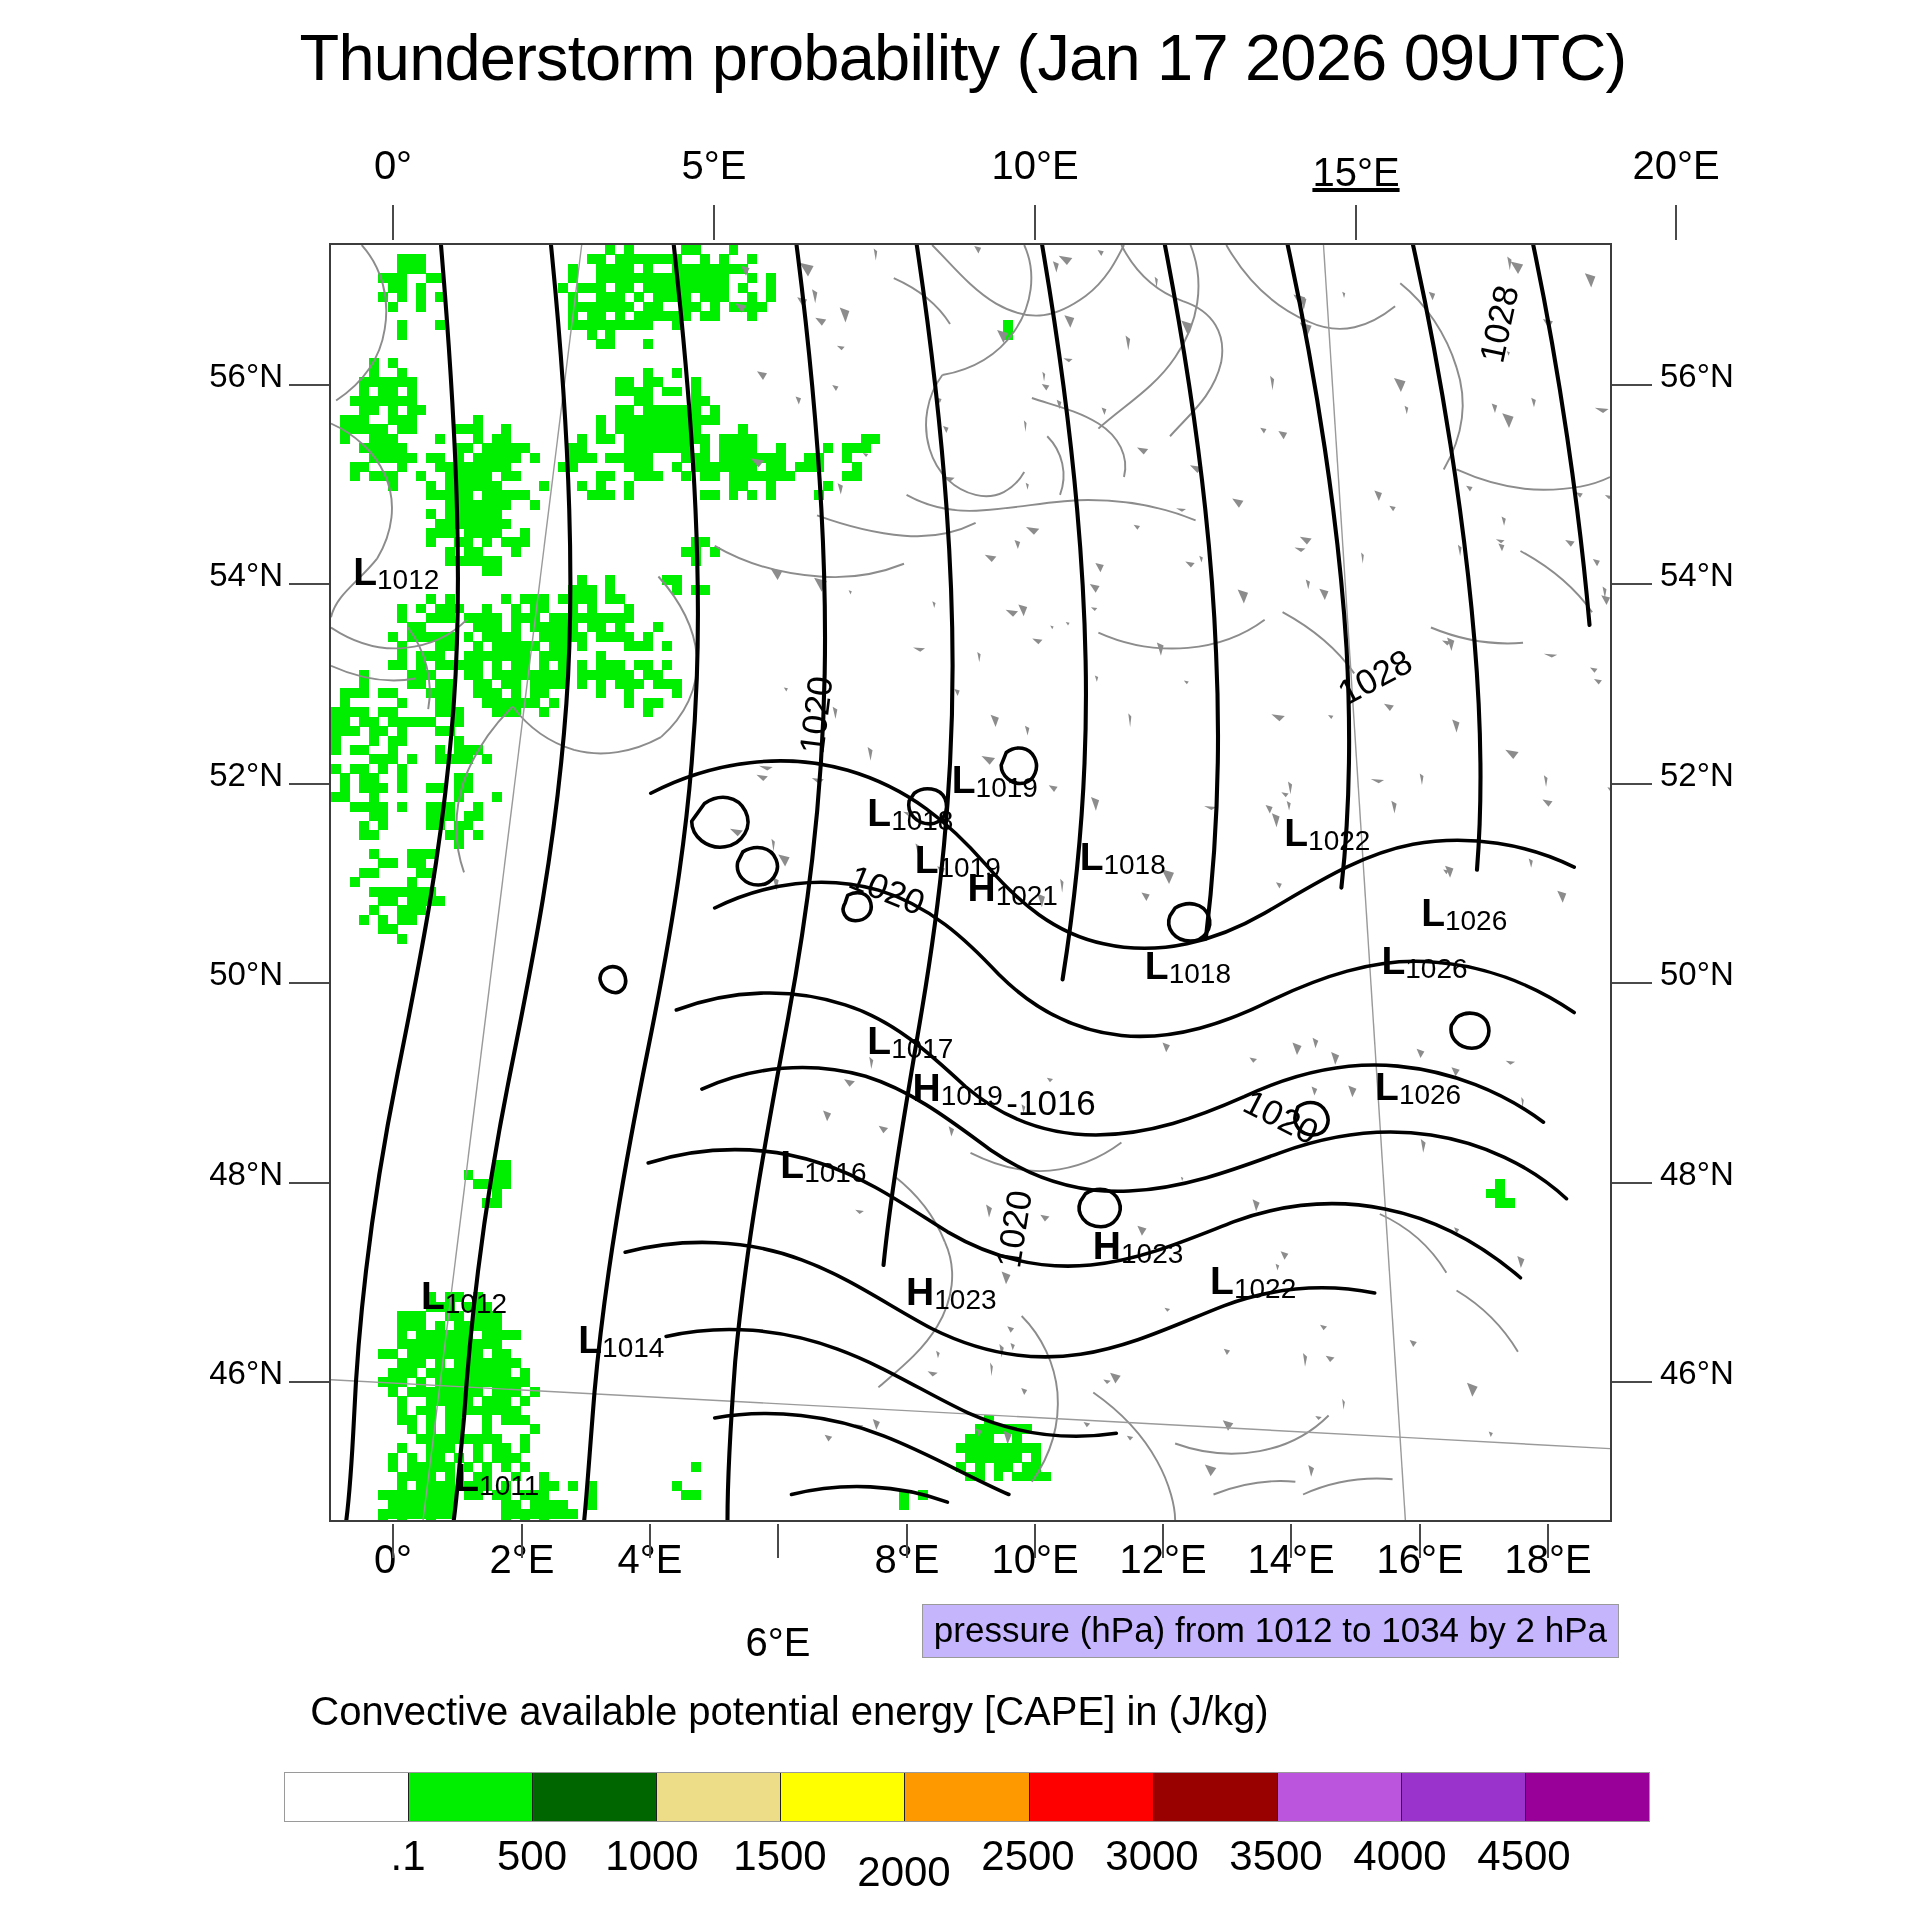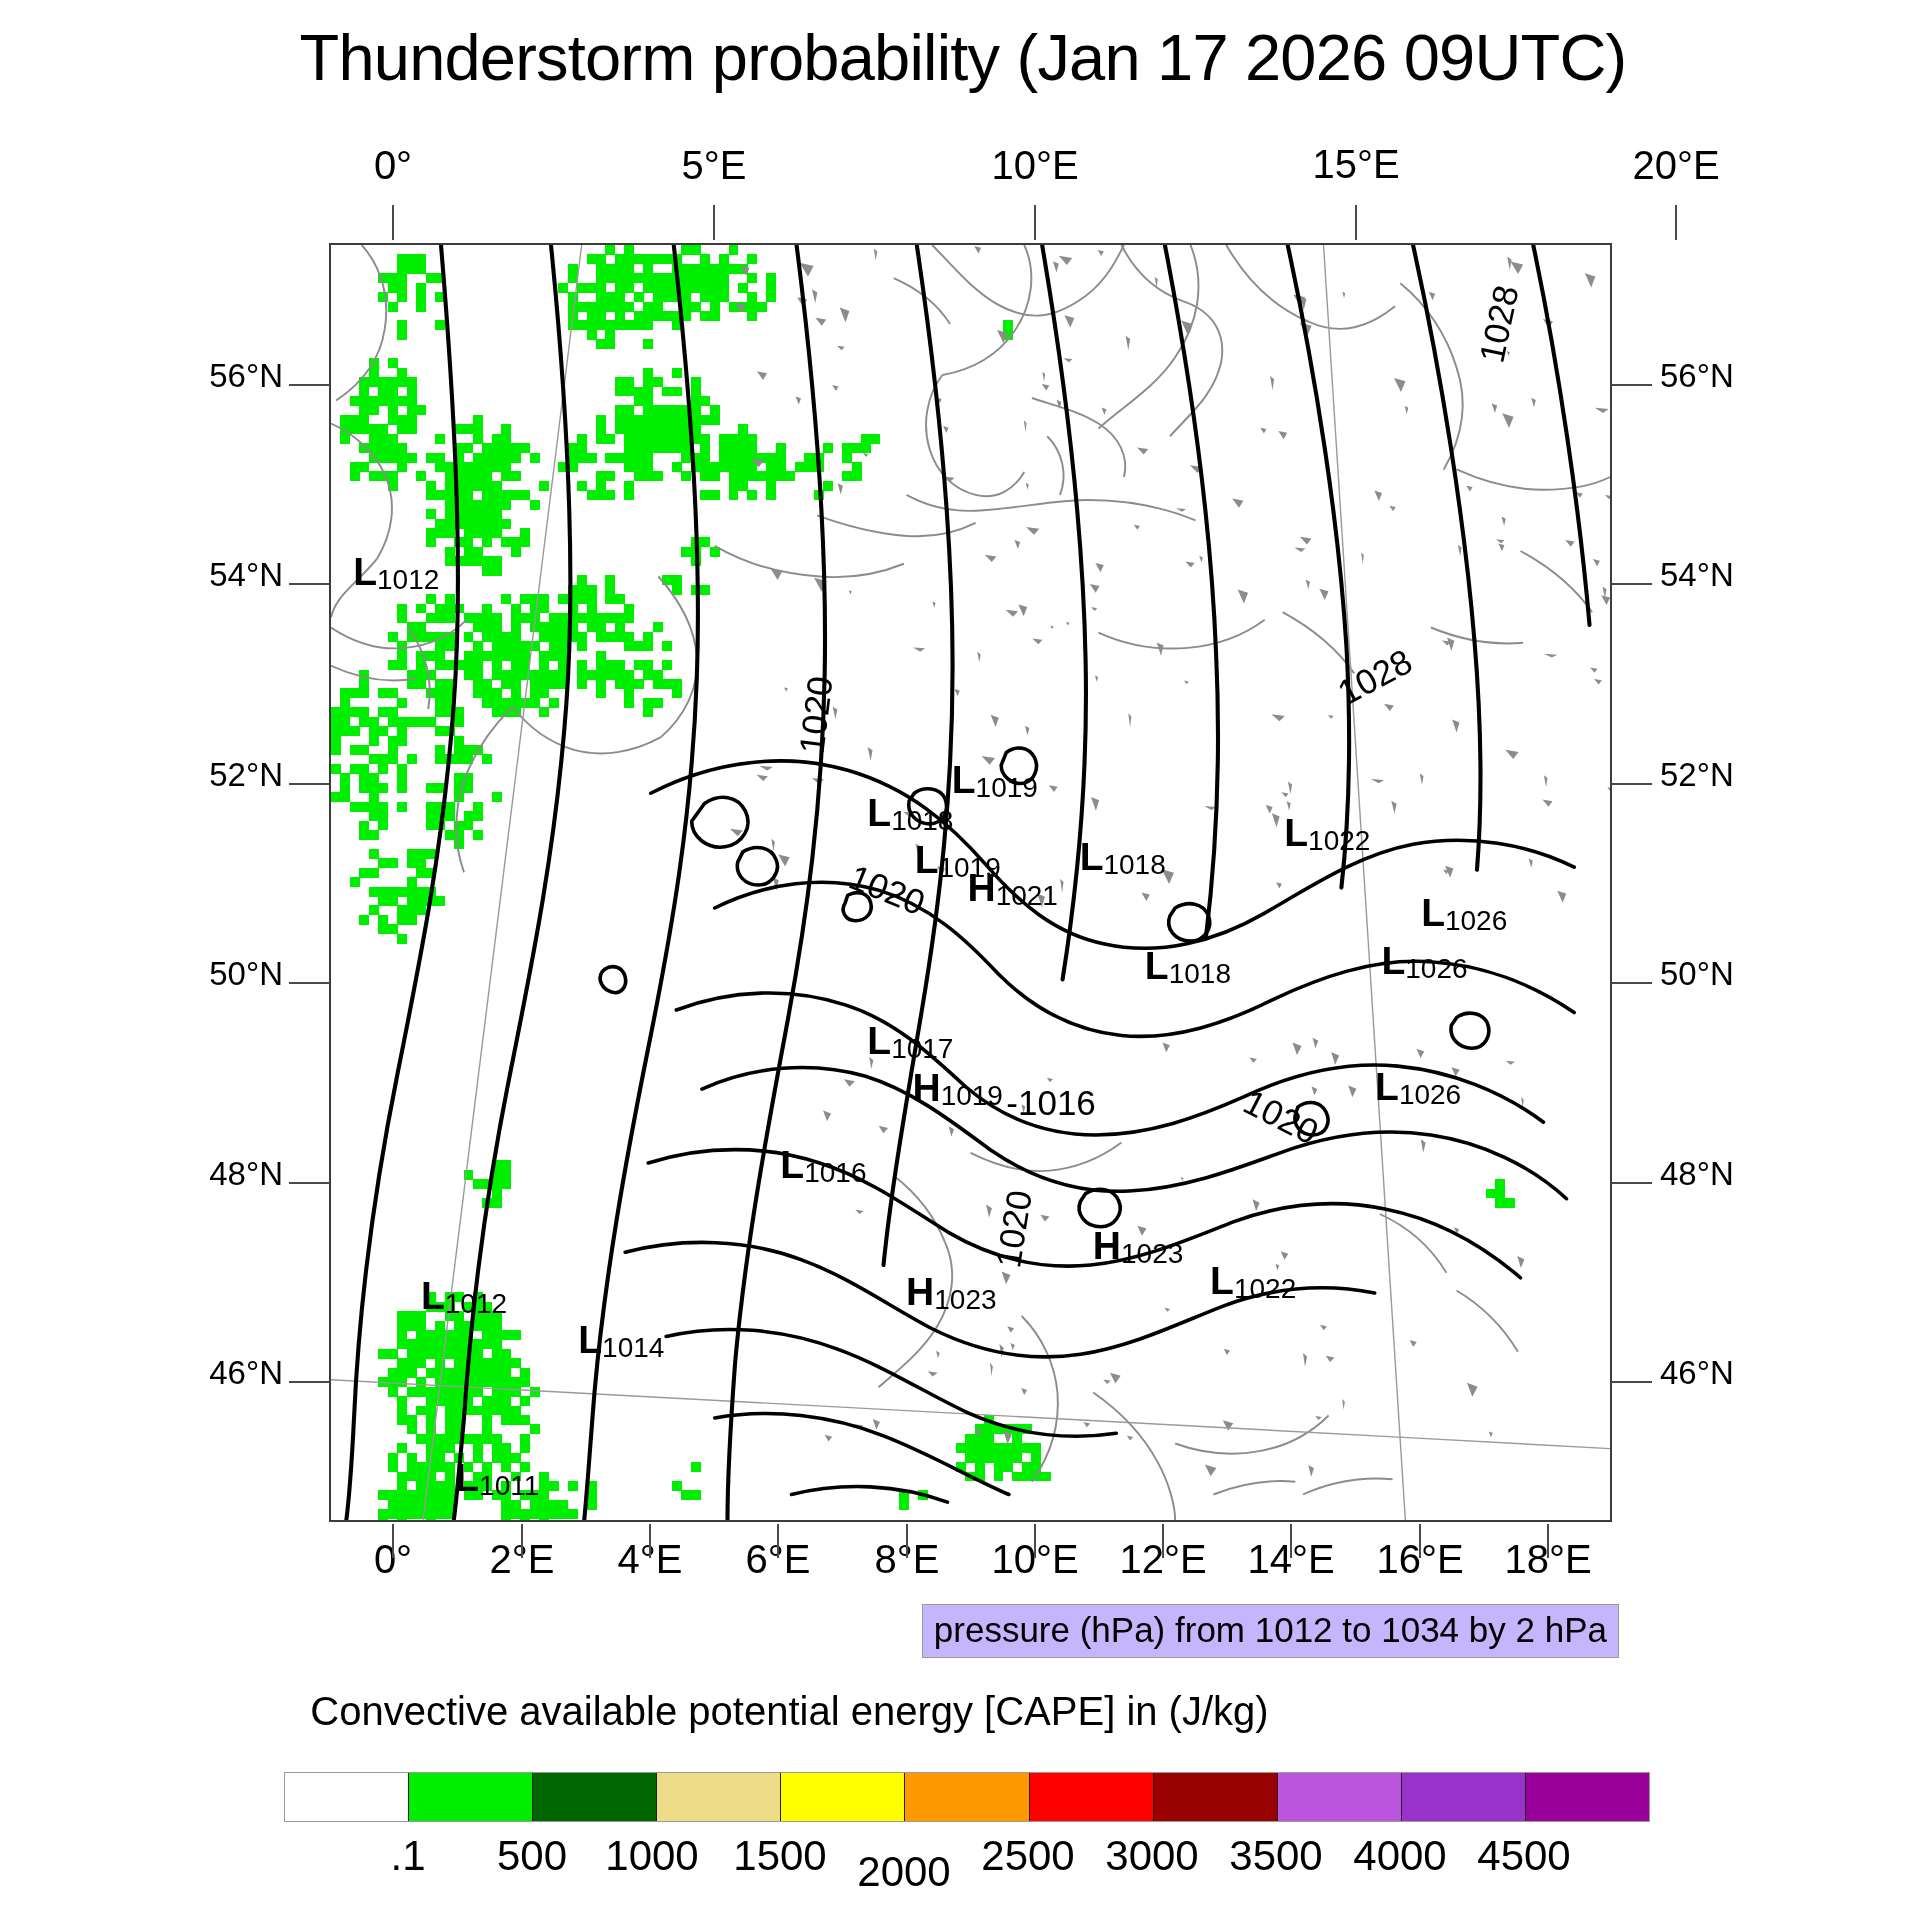--- a/index.html
+++ b/index.html
@@ -65,34 +65,34 @@
 
   <div class="title">Thunderstorm probability (Jan 17 2026 09UTC)</div>
 
   <div id="lon-top-labels">
       <div class="ticklabel lon-top" style="left:308px;top:143px;width:170px;">0°</div>
       <div class="tickline" style="left:392px;top:205px;width:1.5px;height:35px;"></div>
       <div class="ticklabel lon-top" style="left:629px;top:143px;width:170px;">5°E</div>
       <div class="tickline" style="left:713px;top:205px;width:1.5px;height:35px;"></div>
       <div class="ticklabel lon-top" style="left:950px;top:143px;width:170px;">10°E</div>
       <div class="tickline" style="left:1034px;top:205px;width:1.5px;height:35px;"></div>
-      <div class="ticklabel lon-top" style="left:1271px;top:142px;width:170px;">15°E</div>
+      <div class="ticklabel lon-top" style="left:1271px;top:150px;width:170px;text-decoration:underline;">15°E</div>
       <div class="tickline" style="left:1355px;top:205px;width:1.5px;height:35px;"></div>
       <div class="ticklabel lon-top" style="left:1591px;top:143px;width:170px;">20°E</div>
       <div class="tickline" style="left:1675px;top:205px;width:1.5px;height:35px;"></div>
     </div>
 
   <div id="lon-bot-labels">
       <div class="ticklabel lon-bot" style="left:308px;top:1537px;width:170px;">0°</div>
       <div class="tickline" style="left:392px;top:1524px;width:1.5px;height:34px;"></div>
       <div class="ticklabel lon-bot" style="left:437px;top:1537px;width:170px;">2°E</div>
       <div class="tickline" style="left:521px;top:1524px;width:1.5px;height:34px;"></div>
       <div class="ticklabel lon-bot" style="left:565px;top:1537px;width:170px;">4°E</div>
       <div class="tickline" style="left:649px;top:1524px;width:1.5px;height:34px;"></div>
-      <div class="ticklabel lon-bot" style="left:693px;top:1537px;width:170px;">6°E</div>
+      <div class="ticklabel lon-bot" style="left:693px;top:1620px;width:170px;">6°E</div>
       <div class="tickline" style="left:777px;top:1524px;width:1.5px;height:34px;"></div>
       <div class="ticklabel lon-bot" style="left:822px;top:1537px;width:170px;">8°E</div>
       <div class="tickline" style="left:906px;top:1524px;width:1.5px;height:34px;"></div>
       <div class="ticklabel lon-bot" style="left:950px;top:1537px;width:170px;">10°E</div>
       <div class="tickline" style="left:1034px;top:1524px;width:1.5px;height:34px;"></div>
       <div class="ticklabel lon-bot" style="left:1078px;top:1537px;width:170px;">12°E</div>
       <div class="tickline" style="left:1162px;top:1524px;width:1.5px;height:34px;"></div>
       <div class="ticklabel lon-bot" style="left:1206px;top:1537px;width:170px;">14°E</div>
       <div class="tickline" style="left:1290px;top:1524px;width:1.5px;height:34px;"></div>
       <div class="ticklabel lon-bot" style="left:1335px;top:1537px;width:170px;">16°E</div>

